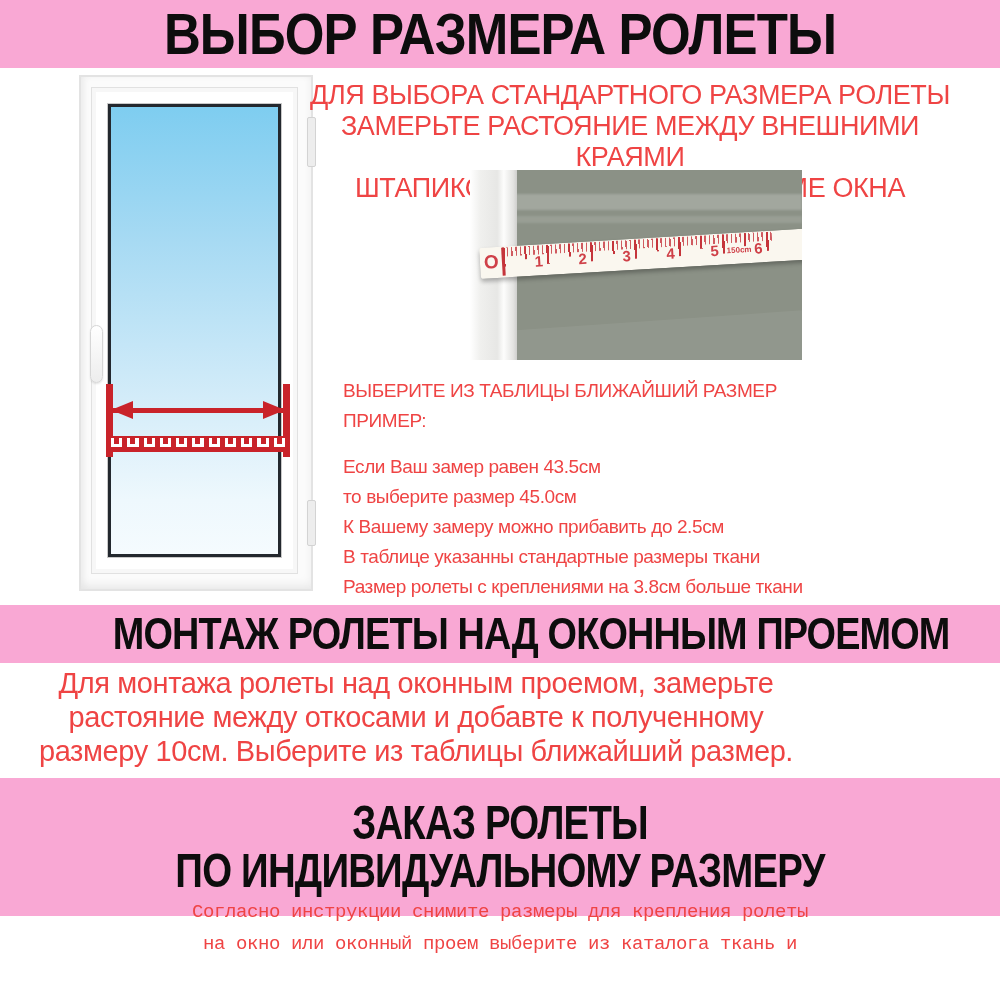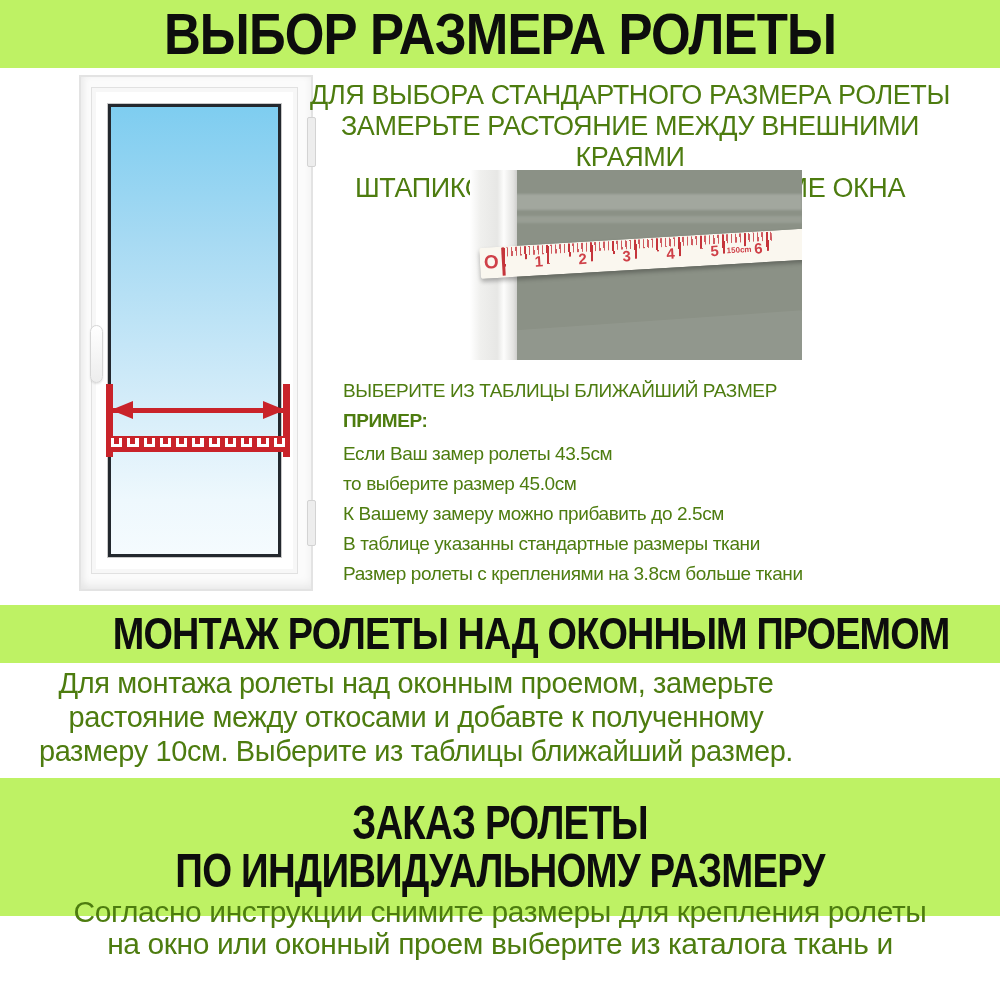--- a/index.html
+++ b/index.html
@@ -4,44 +4,44 @@
 <style>
   * { margin:0; padding:0; box-sizing:border-box; }
   html,body { background:#ffffff; }
   body { font-family:"Liberation Sans", sans-serif; }
   .page {
     position:relative; width:1000px; height:994px; margin:0 auto;
     background:#ffffff; overflow:hidden; color:#141414;
   }
 
   
-  .banner { position:absolute; left:0; width:1000px; background:#bef264;
+  .banner { position:absolute; left:0; width:1000px; background:#f9a8d4;
             display:flex; flex-direction:column; justify-content:center; }
   .banner .bline {
     text-align:center; font-weight:bold; color:#0d0d0d; white-space:nowrap;
     letter-spacing:-1px;
   }
   .banner1 { top:0; height:68px; }
   .banner1 .bline { font-size:58px; line-height:66px; transform:scaleX(.88); }
   .banner2 { top:605px; height:58px;padding-left:46px; }
   .banner2 .bline { font-size:44px; line-height:56px; transform:scaleX(.86); }
   .banner3 { top:778px; height:138px; }
   .banner3 .bline { font-size:48px; line-height:48px; transform:scaleX(.80); }
 
   
-  .txt { position:absolute; color:#4d7c0f; letter-spacing:-0.4px; }
+  .txt { position:absolute; color:#ef4444; letter-spacing:-0.4px; }
   .intro-text { left:290px; top:80px; width:680px; text-align:center;
                 font-size:27px; line-height:31px; }
   .example-text { left:343px; top:376px; width:650px; text-align:left;
                   font-size:19px; line-height:30px; }
-  .example-text .h-gap { margin-bottom:3px;font-weight:bold; }
+  .example-text .h-gap { margin-bottom:16px; }
   .mount-text { left:0; top:666px; width:832px; text-align:center;
                 font-size:29px; line-height:34px; }
   .custom-text { left:0; top:896px; width:1000px; text-align:center;
-                 font-size:30px; line-height:32px; }
+                 font-size:19px; line-height:32px;font-family:Liberation Mono, monospace; }
 
   
   .window-fig { position:absolute; left:79px; top:75px; width:234px; height:516px; }
   .w-frame { position:absolute; inset:0; background:#fbfbfb;
              border:2px solid #e3e3e3;
              box-shadow: inset 0 -5px 8px rgba(0,0,0,.06), inset 4px 0 6px rgba(0,0,0,.03); }
   .w-sash  { position:absolute; left:12px; top:12px; right:15px; bottom:17px;
              background:#ffffff; border:1px solid #e1e1e1;
              box-shadow: inset 0 0 0 4px #f7f7f7; }
   .w-glass { position:absolute; inset:16px; border:3px solid #23282e;
@@ -159,21 +159,21 @@
       <span class="tnum" style="left:179px">4</span>
       <span class="tnum" style="left:223px">5</span>
       <span class="tnum" style="left:267px">6</span>
       <span class="tunit">150cm</span>
     </div>
   </div>
 
   <div class="txt example-text">
     <div>ВЫБЕРИТЕ ИЗ ТАБЛИЦЫ БЛИЖАЙШИЙ РАЗМЕР</div>
     <div class="h-gap">ПРИМЕР:</div>
-    <div>Если Ваш замер ролеты 43.5см</div>
+    <div>Если Ваш замер равен 43.5см</div>
     <div>то выберите размер 45.0см</div>
     <div>К Вашему замеру можно прибавить до 2.5см</div>
     <div>В таблице указанны стандартные размеры ткани</div>
     <div>Размер ролеты с креплениями на 3.8см больше ткани</div>
   </div>
 
   <div class="banner banner2">
     <div class="bline">МОНТАЖ РОЛЕТЫ НАД ОКОННЫМ ПРОЕМОМ</div>
   </div>
 

